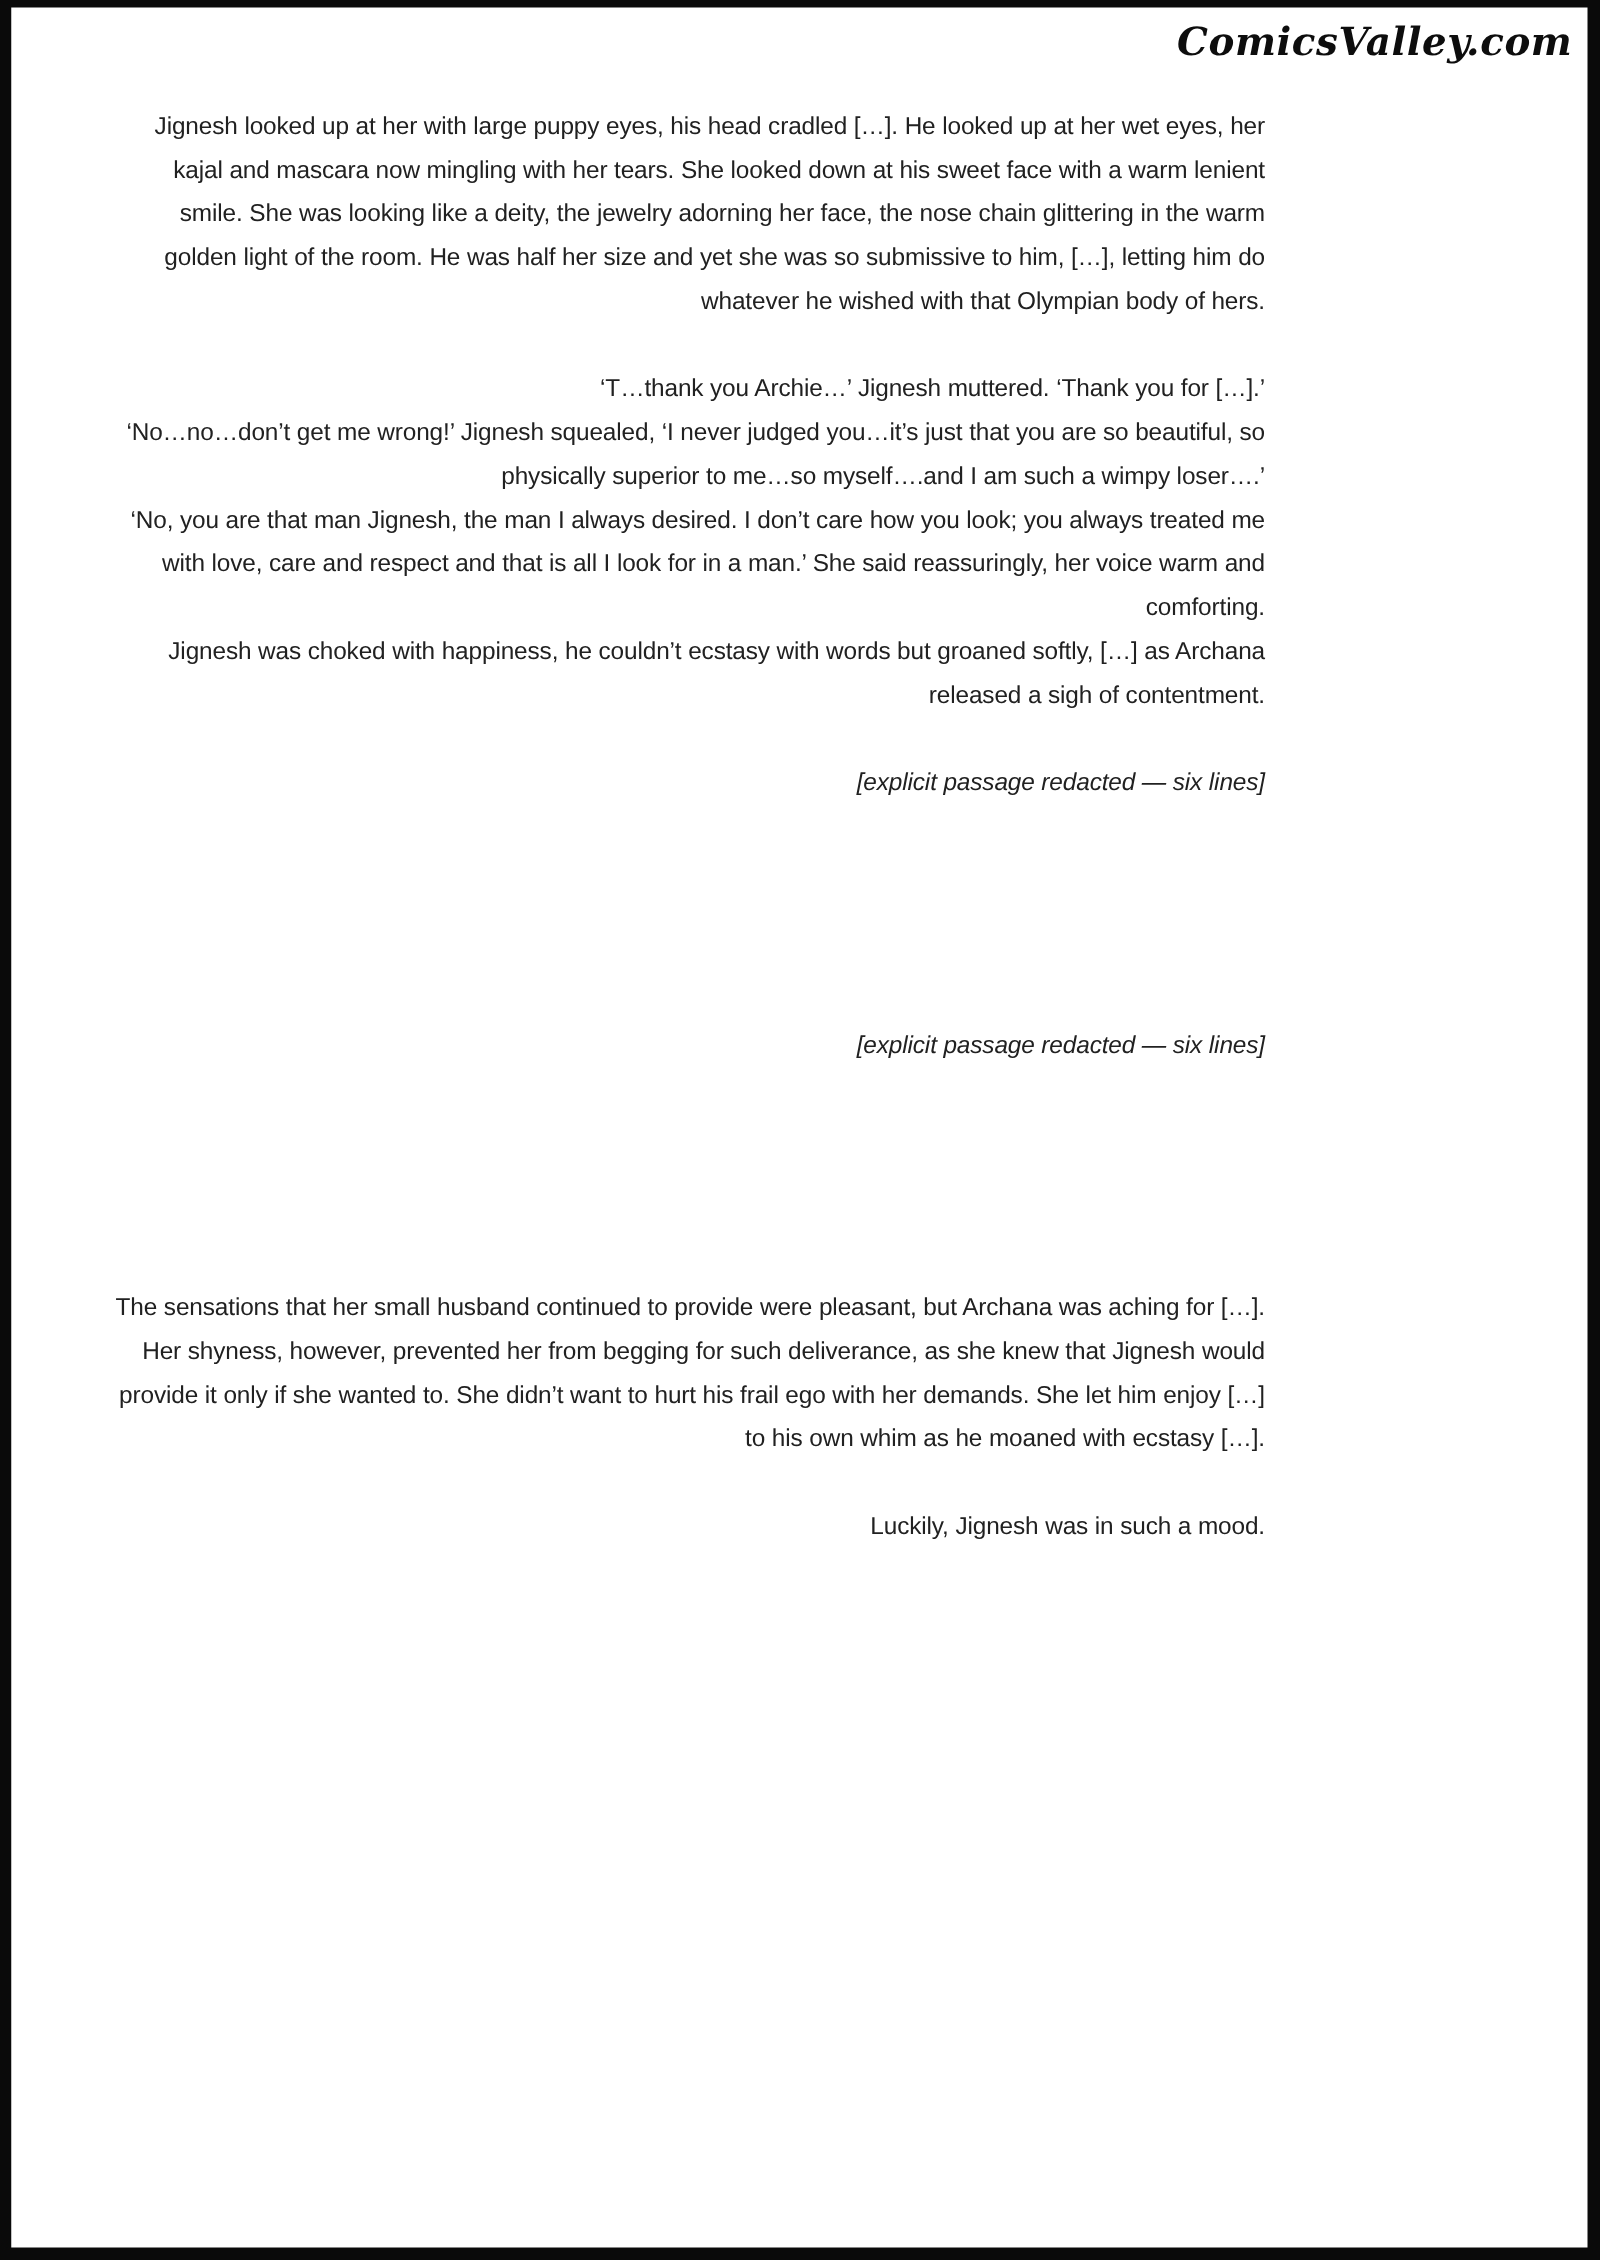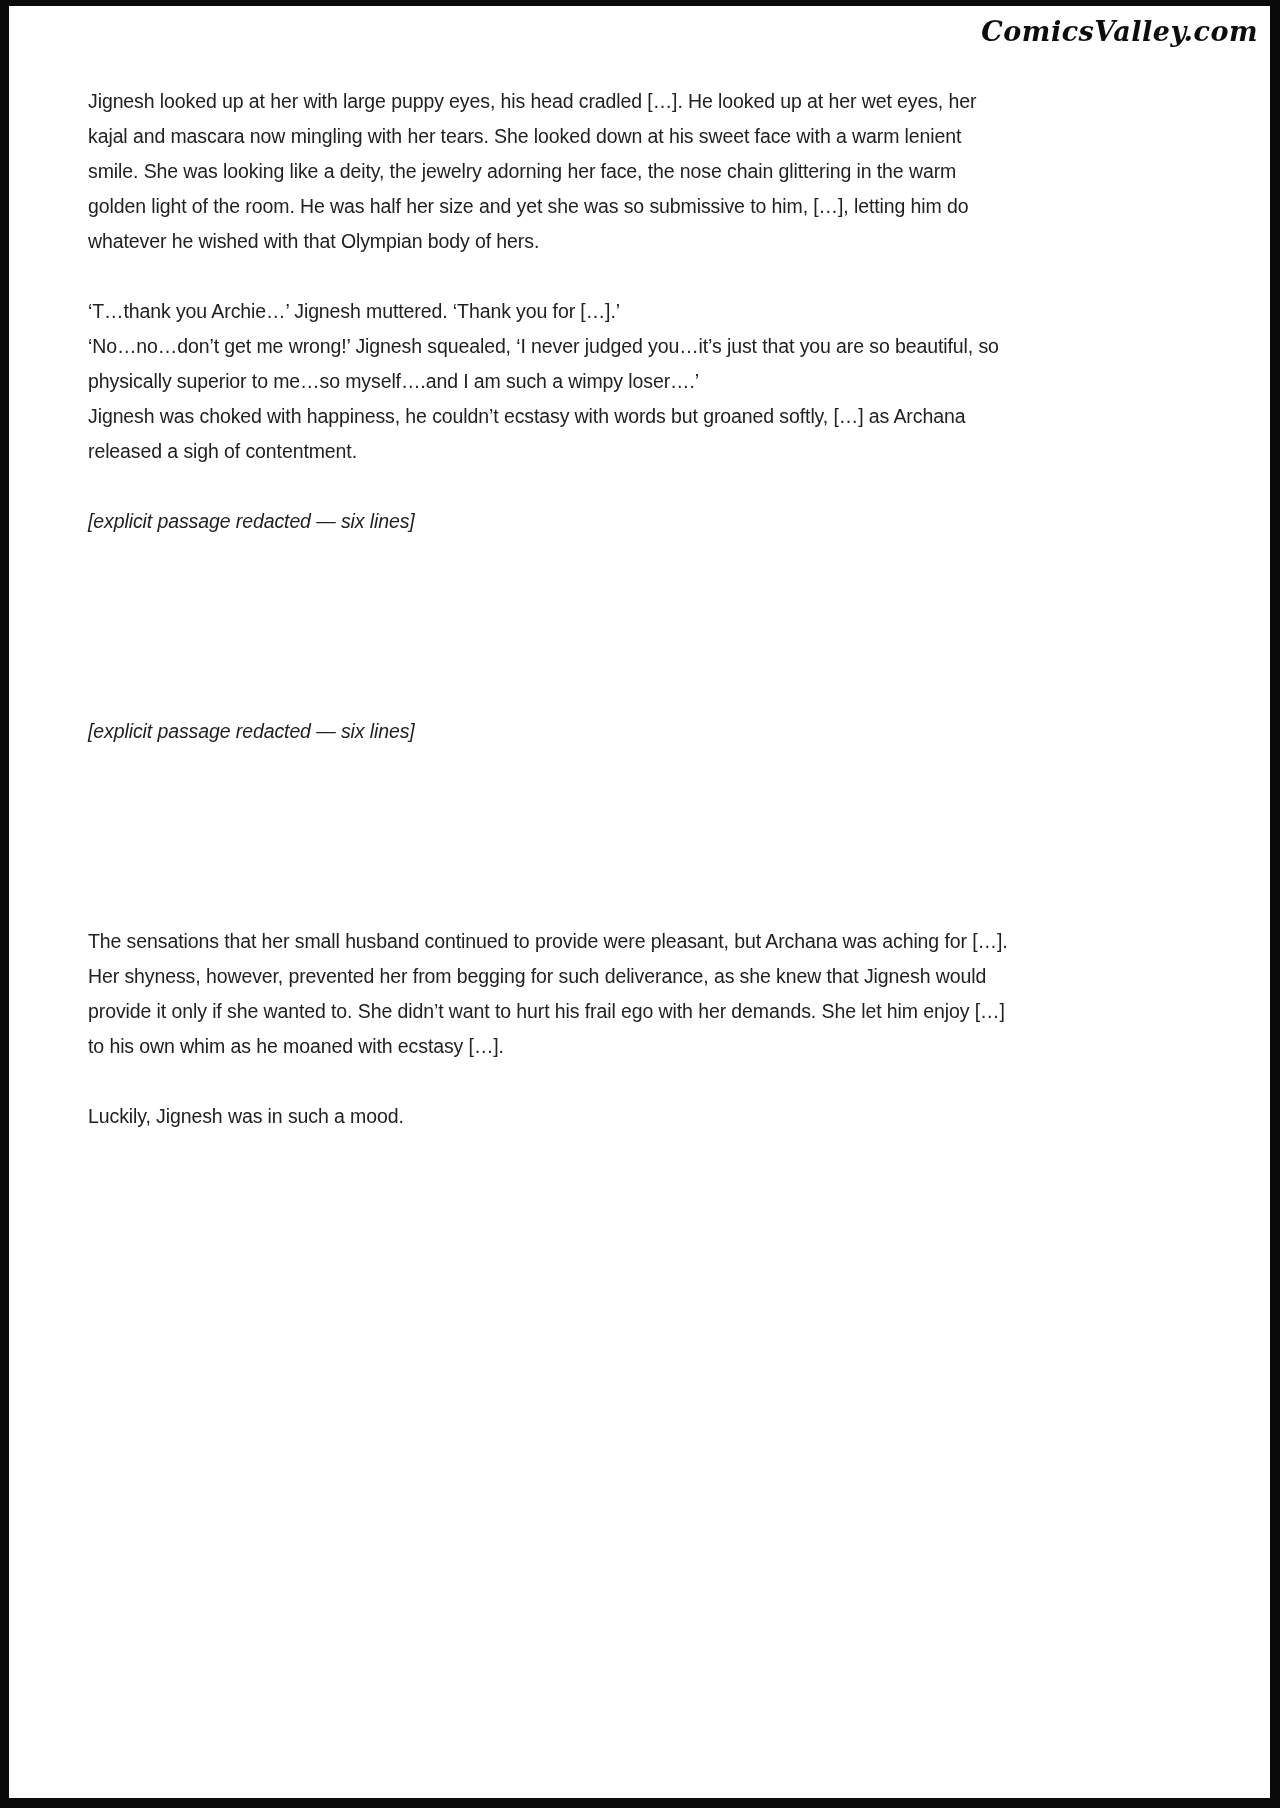--- a/index.html
+++ b/index.html
@@ -14,37 +14,37 @@
     position:absolute;
     left:9px;top:6px;right:10px;bottom:10px;
     background:#ffffff;
   }
   .watermark{
     position:absolute;
     top:10px;right:12px;
     font-family:"DejaVu Serif", serif;
     font-weight:bold;
     font-style:italic;
-    font-size:27px;
+    font-size:31px;
     letter-spacing:.5px;
     color:#0d0d0d;
     white-space:nowrap;
   }
   .content{
     position:absolute;
     left:79px;top:78px;
     width:924px;
   }
   .content p{
     margin:0;
     font-size:19.5px;
     line-height:35px;
     letter-spacing:-0.1px;
     color:#212121;
-    text-align:left;
+    text-align:right;
   }
   
   .mt36{margin-top:36px}
   .mt22{margin-top:22px}
   .mt18{margin-top:18px}
   .mt54{margin-top:54px}
   .mt62{margin-top:62px}
   .mt30{margin-top:30px}
   .mt52{margin-top:52px}
   .mt64{margin-top:64px}
@@ -64,20 +64,21 @@
 
 <div class="page">
   <div class="sheet">
 
     <div class="watermark">ComicsValley.com</div>
 
     <div class="content">
       <p class="h6">Jignesh looked up at her with large puppy eyes, his head cradled […]. He looked up at her wet eyes, her kajal and mascara now mingling with her tears. She looked down at his sweet face with a warm lenient smile. She was looking like a deity, the jewelry adorning her face, the nose chain glittering in the warm golden light of the room. He was half her size and yet she was so submissive to him, […], letting him do whatever he wished with that Olympian body of hers.</p>
       <p class="mt36">‘T…thank you Archie…’ Jignesh muttered. ‘Thank you for […].’</p>
       <p class="mt18">‘No…no…don’t get me wrong!’ Jignesh squealed, ‘I never judged you…it’s just that you are so beautiful, so physically superior to me…so myself….and I am such a wimpy loser….’</p>
+      <p class="mt54">‘No, you are that man Jignesh, the man I always desired. I don’t care how you look; you always treated me with love, care and respect and that is all I look for in a man.’ She said reassuringly, her voice warm and comforting.</p>
       <p class="mt22 h3">Jignesh was choked with happiness, he couldn’t ecstasy with words but groaned softly, […] as Archana released a sigh of contentment.</p>
       <p class="mt30 h6 redacted">[explicit passage redacted — six lines]</p>
       <p class="mt52 h6 redacted">[explicit passage redacted — six lines]</p>
       <p class="mt64 h5">The sensations that her small husband continued to provide were pleasant, but Archana was aching for […]. Her shyness, however, prevented her from begging for such deliverance, as she knew that Jignesh would provide it only if she wanted to. She didn’t want to hurt his frail ego with her demands. She let him enjoy […] to his own whim as he moaned with ecstasy […].</p>
       <p class="mt42">Luckily, Jignesh was in such a mood.</p>
     </div>
 
   </div>
 </div>
 

